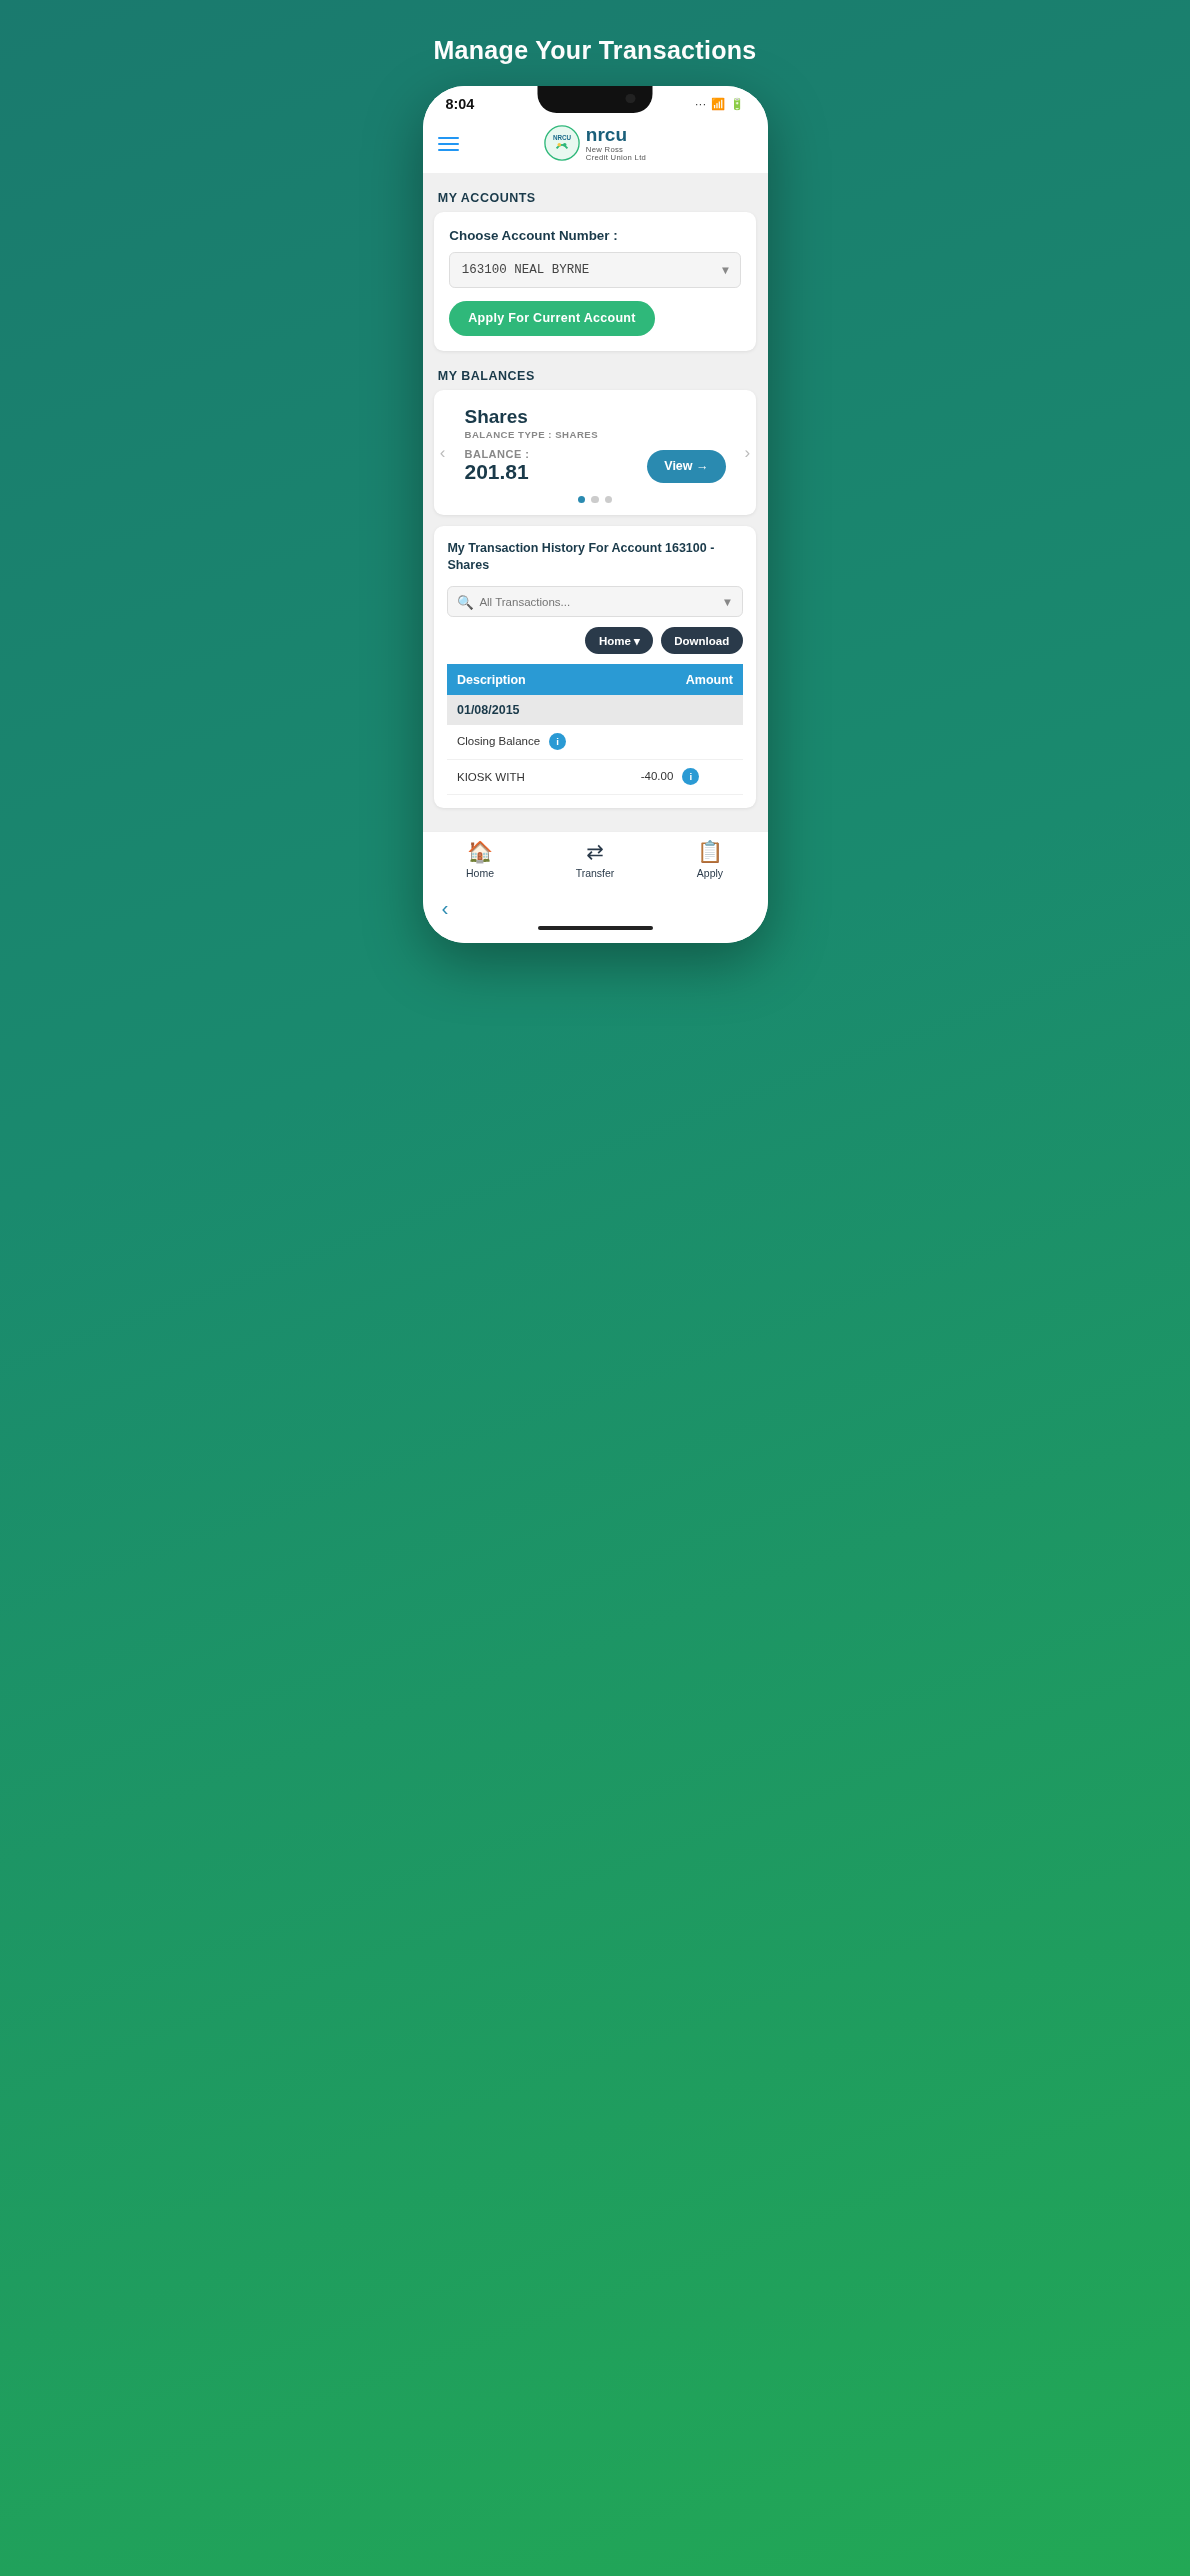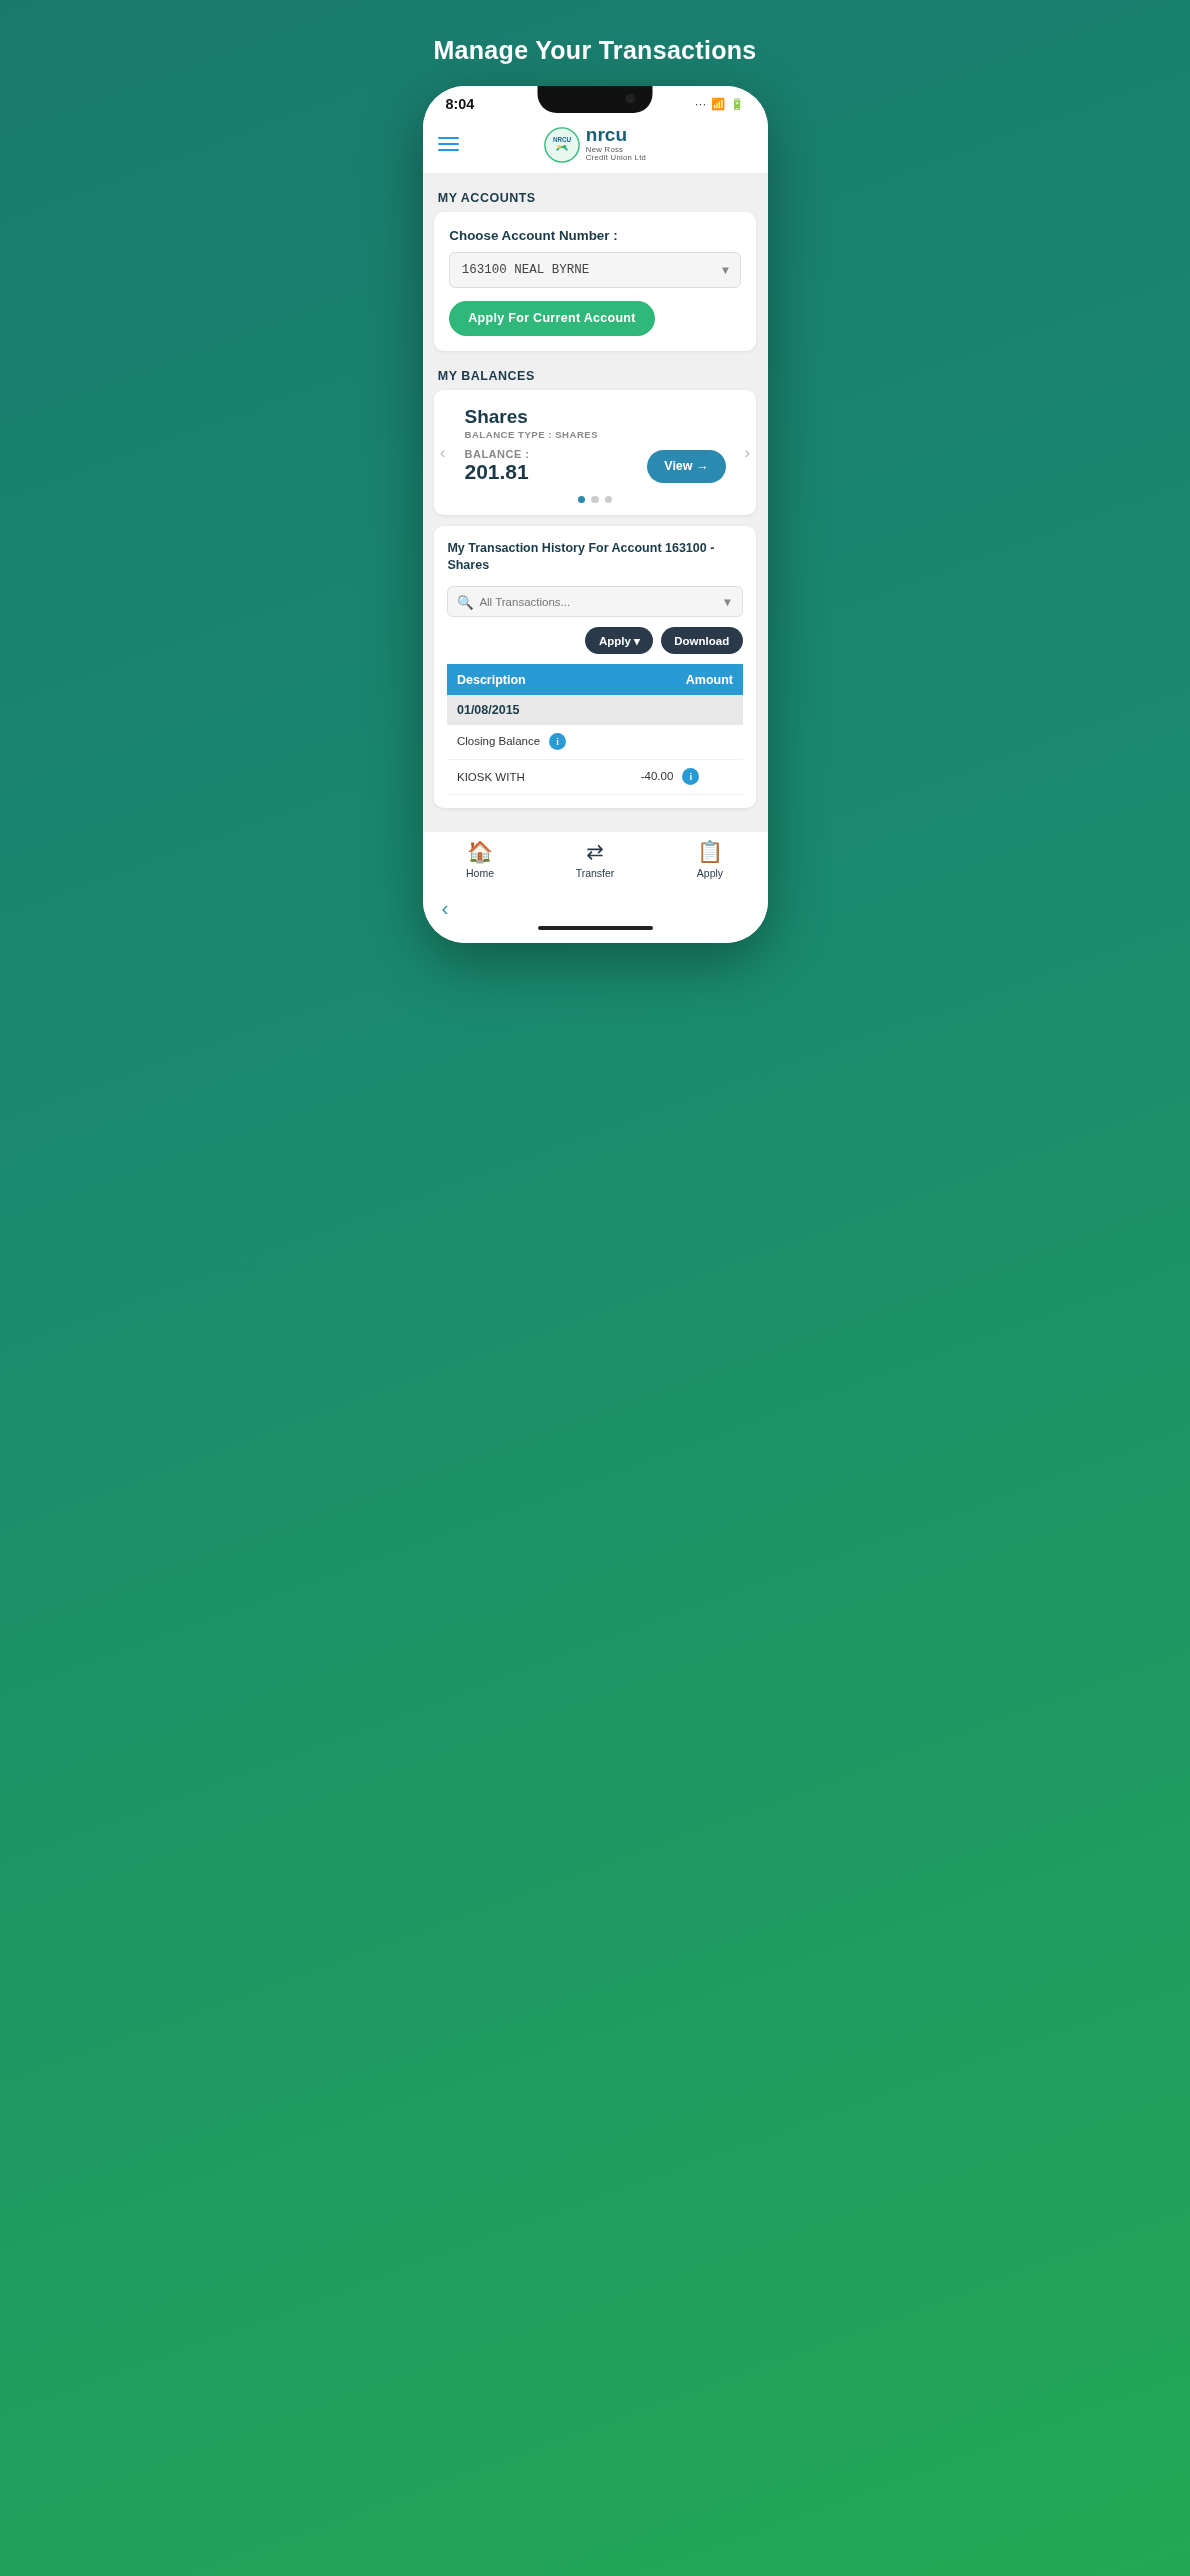--- a/index.html
+++ b/index.html
@@ -92,21 +92,21 @@
     }
     .hamburger-icon span {
       display: block;
       width: 21px;
       height: 2.4px;
       background: #2196F3;
       border-radius: 1.9px;
     }
     .logo-container {
       display: flex;
-      align-items: flex-end;
+      align-items: flex-start;
       gap: 6px;
     }
     .logo-icon {
       width: 36px;
       height: 36px;
     }
     .logo-text {
       display: flex;
       flex-direction: column;
       line-height: 1.1;
@@ -518,21 +518,21 @@
       </div>
 
       <div class="transaction-card">
         <div class="tx-title">My Transaction History For Account 163100 - Shares</div>
         <div class="search-wrapper">
           <span class="search-icon-span">🔍</span>
           <input class="search-input" type="text" placeholder="All Transactions..." style="">
           <span class="search-chevron">▼</span>
         </div>
         <div class="tx-controls">
-          <button class="dates-btn">Apply ▾</button>
+          <button class="dates-btn">Home ▾</button>
           <button class="download-btn">Download</button>
         </div>
         <table class="tx-table">
           <thead>
             <tr>
               <th>Description</th>
               <th>Amount</th>
             </tr>
           </thead>
           <tbody>

